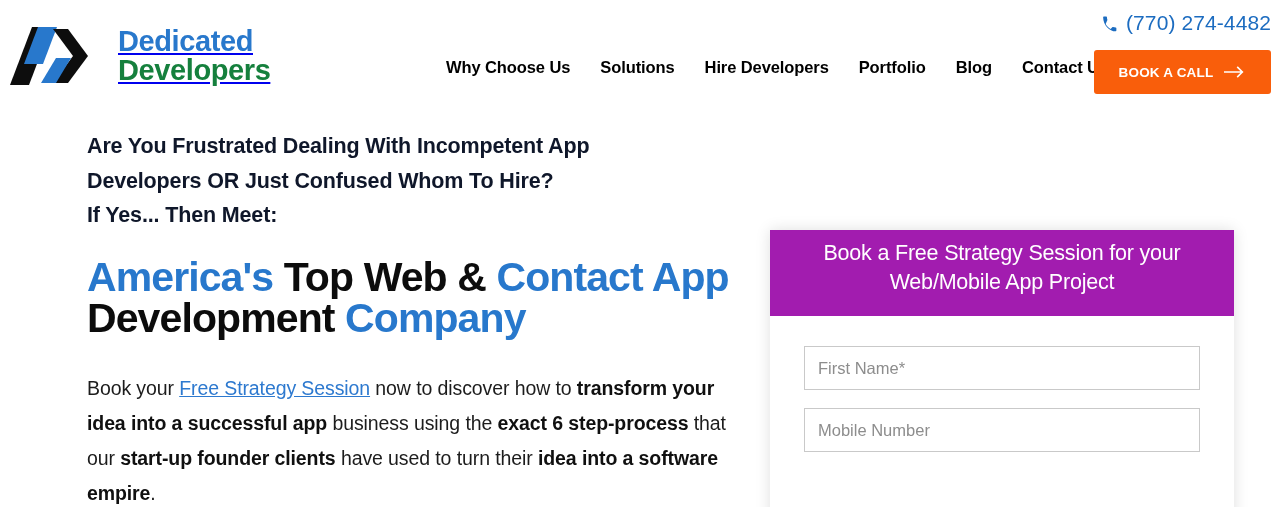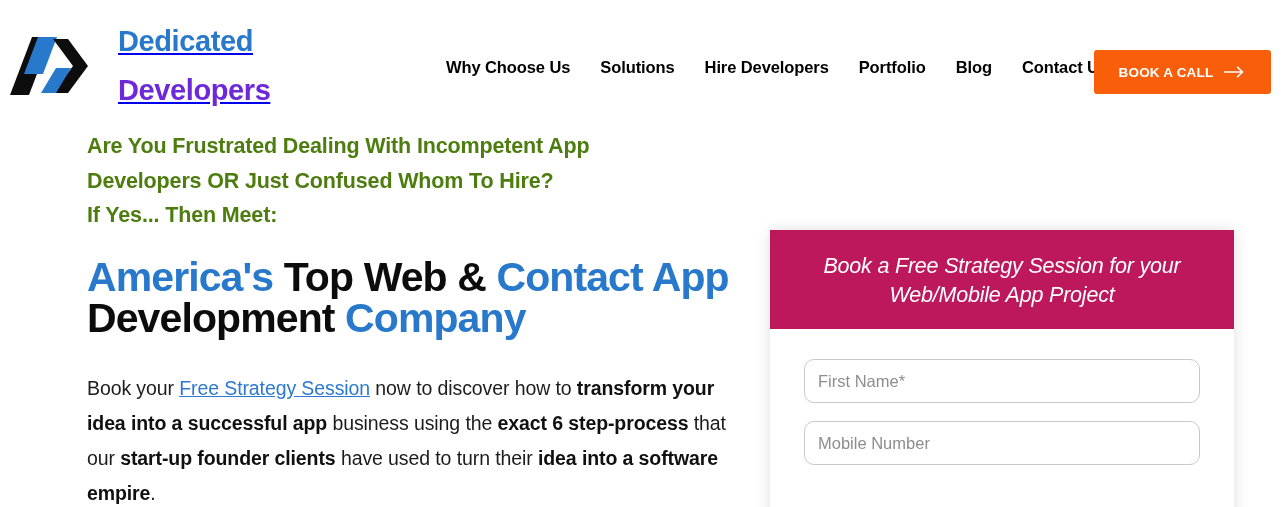--- a/index.html
+++ b/index.html
@@ -22,22 +22,22 @@
     position:absolute; left:10px; top:27px;
     display:flex; align-items:center; gap:30px;
   }
   .logo-mark{ width:78px; height:58px; display:block; flex:0 0 auto; }
   .logo-words{ line-height:1.0; }
   .logo-line1{
     font-size:29px; font-weight:bold; color:#2878cc;
     letter-spacing:-0.4px; display:block;
   }
   .logo-line2{
-    font-size:29px; font-weight:bold; color:#6d28d9;
-    letter-spacing:-0.4px; display:block;margin-top:20px;
+    font-size:29px; font-weight:bold; color:#15803d;
+    letter-spacing:-0.4px; display:block;
   }
 
   .main-nav{
     position:absolute; left:446px; top:58px;
     display:flex; align-items:center; gap:30px;
   }
   .nav-link{
     font-size:16.5px; font-weight:bold; color:#000000;
     text-decoration:none; white-space:nowrap; cursor:pointer;
     letter-spacing:-0.1px;
@@ -66,21 +66,21 @@
     letter-spacing:0.2px; white-space:nowrap;
   }
   .cta-arrow{ width:22px; height:12px; display:block; }
 
   
   .hero{ position:relative; width:1285px; height:397px; }
 
   .hero-left{ position:absolute; left:87px; top:19px; width:650px; }
 
   .eyebrow{
-    font-size:21.5px; font-weight:bold; color:#4d7c0f;
+    font-size:21.5px; font-weight:bold; color:#0f172a;
     line-height:34.5px; letter-spacing:-0.15px;
   }
   .eyebrow span{ display:block; }
 
   .headline{
     margin-top:24px;
     font-size:41px; font-weight:bold;
     line-height:41px; letter-spacing:-0.9px;
     color:#111111;
   }
@@ -96,31 +96,31 @@
   .hero-para .p-bold{ font-weight:bold; color:#101010; }
 
   
   .form-card{
     position:absolute; left:770px; top:120px;
     width:464px; min-height:387px;
     background:#ffffff;
     box-shadow:0 0 14px rgba(0,0,0,0.13);
   }
   .form-header{
-    background:#be185d; padding:22px 26px 20px;font-style:italic;
+    background:#a21caf; padding:9px 26px 20px;
   }
   .form-header-title{
     font-size:21.5px; color:#ffffff; text-align:center;
     line-height:28.5px; letter-spacing:-0.2px;
   }
   .form-body{ padding:30px 34px 0; }
 
   .field{
     width:396px; height:44px;
-    border:1px solid #c9c9c9; border-radius:10px;
+    border:1px solid #c9c9c9; border-radius:0;
     background:#ffffff;
     font-family:"Liberation Sans", sans-serif;
     font-size:16.5px; color:#2b2b2b;
     padding:11px 13px; margin-bottom:18px;
     outline:none; display:block;
   }
   .field::placeholder{ color:#8d8d8d; }
 </style>
 </head>
 <body>
@@ -143,20 +143,26 @@
 
   <nav class="main-nav">
     <a class="nav-link" href="#">Why Choose Us</a>
     <a class="nav-link" href="#">Solutions</a>
     <a class="nav-link" href="#">Hire Developers</a>
     <a class="nav-link" href="#">Portfolio</a>
     <a class="nav-link" href="#">Blog</a>
     <a class="nav-link" href="#">Contact Us</a>
   </nav>
 
+  <a class="phone-block" href="#">
+    <svg class="phone-icon" viewBox="0 0 24 24">
+      <path fill="#1c6cc0" d="M6.6 10.8c1.5 3 4 5.4 7 6.9l2.3-2.3c.3-.3.7-.4 1.1-.3 1.2.4 2.4.6 3.7.6.6 0 1 .4 1 1V20c0 .6-.4 1-1 1C11.9 21 3 12.1 3 1c0-.6.4-1 1-1h3.4c.6 0 1 .4 1 1 0 1.3.2 2.5.6 3.7.1.4 0 .8-.3 1.1L6.6 10.8z" transform="translate(0 2)"></path>
+    </svg>
+    <span class="phone-number">(770) 274-4482</span>
+  </a>
 
   <button class="cta-button">
     <span class="cta-label">BOOK A CALL</span>
     <svg class="cta-arrow" viewBox="0 0 24 12">
       <path d="M0 6h20M15 1l5 5-5 5" stroke="#ffffff" stroke-width="1.7" fill="none" stroke-linecap="square"></path>
     </svg>
   </button>
 </header>
 
 <section class="hero">

